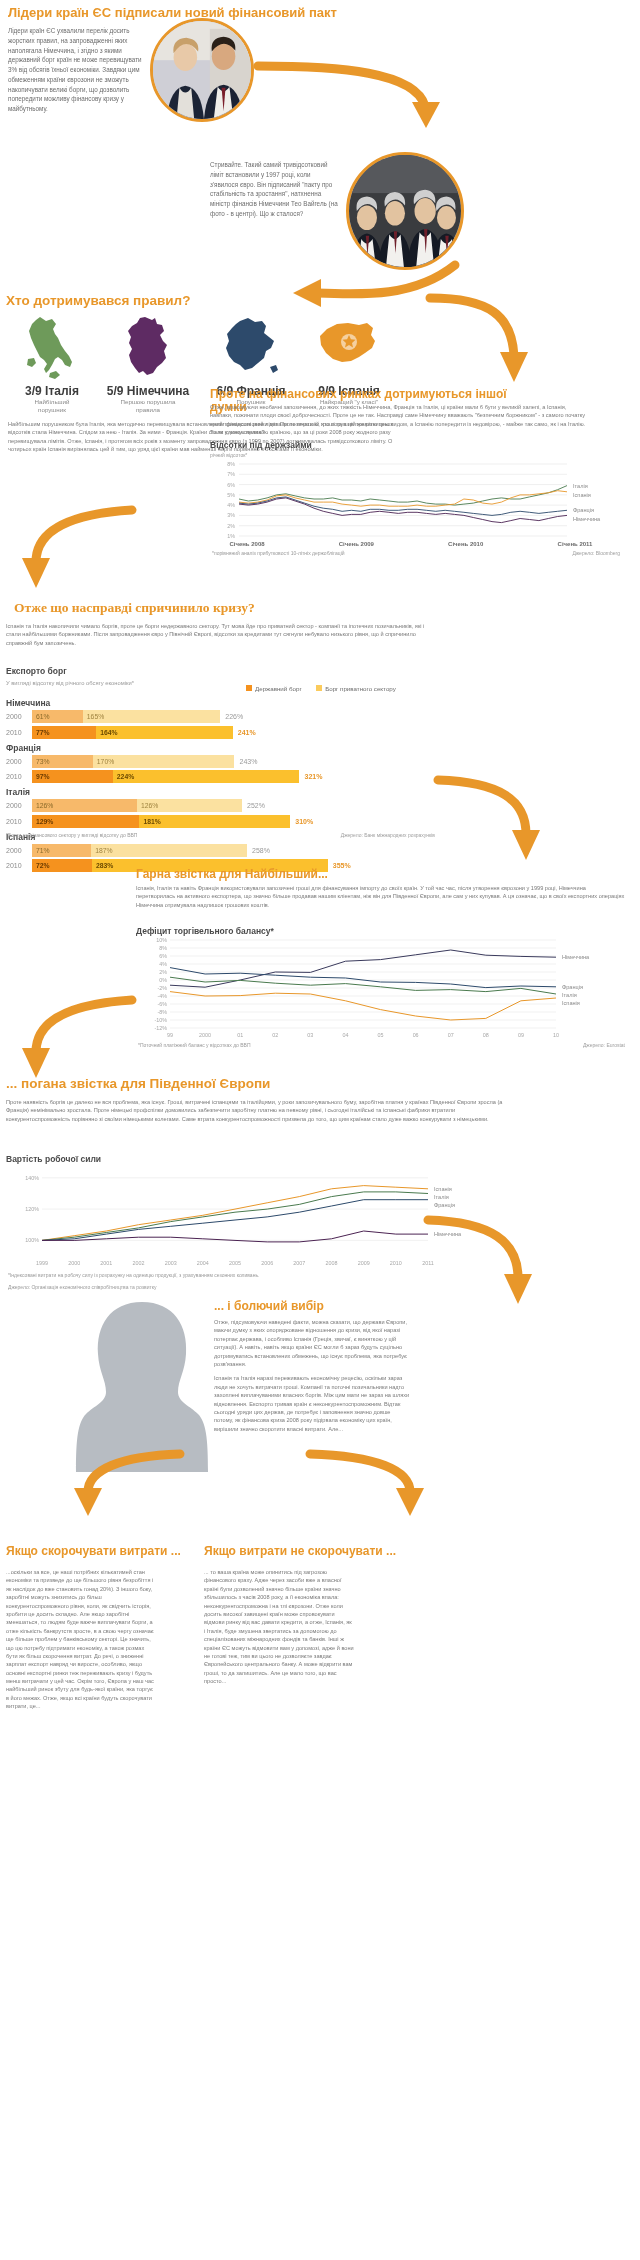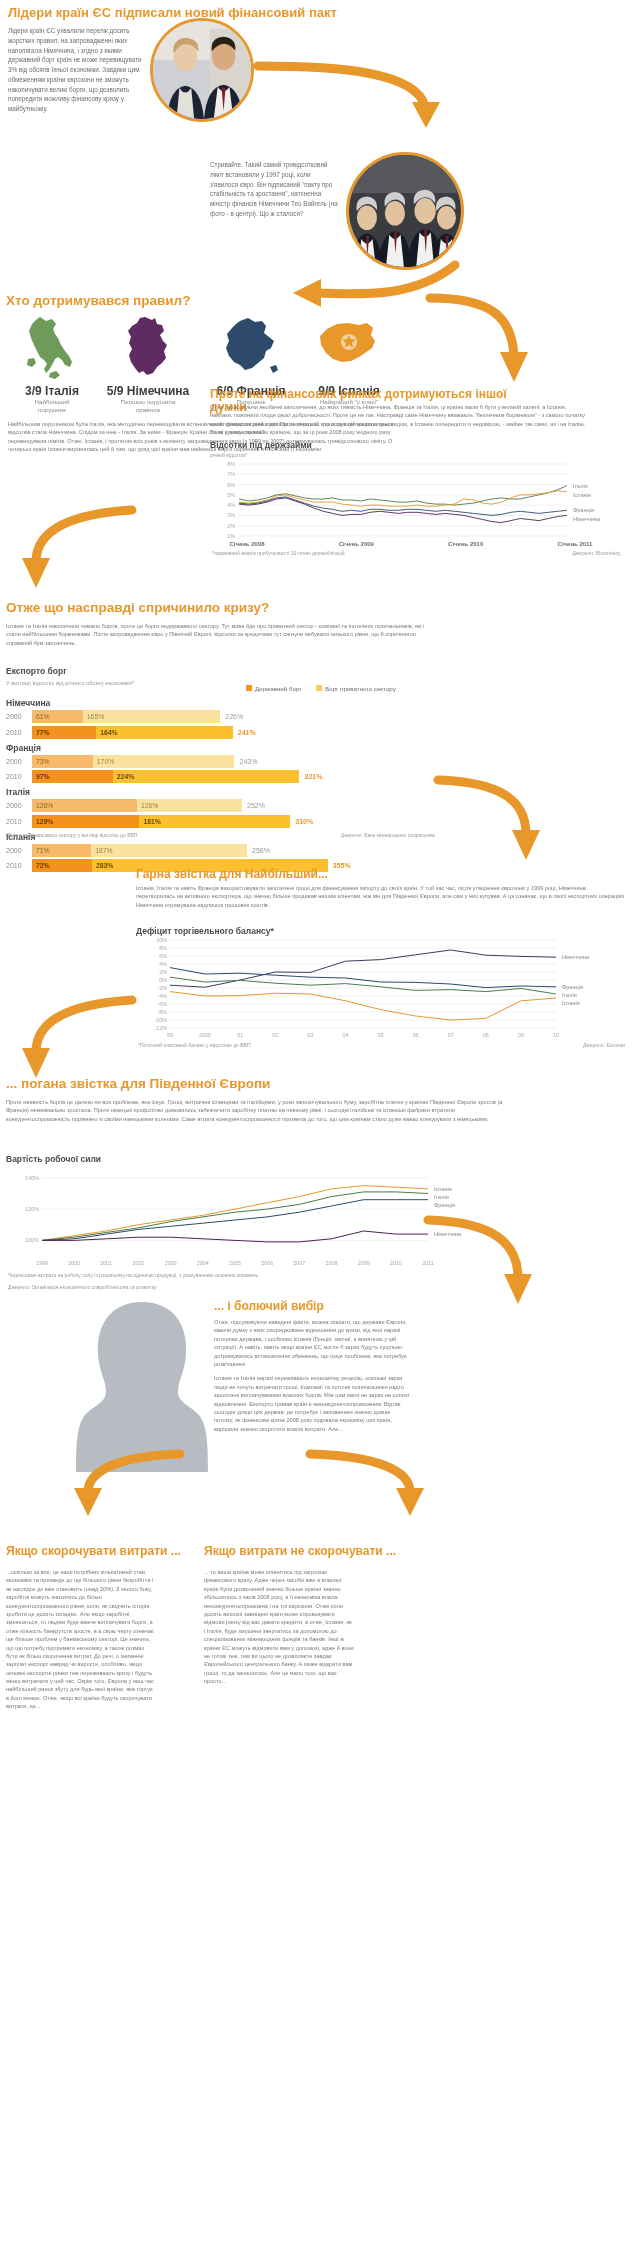--- a/index.html
+++ b/index.html
@@ -266,21 +266,21 @@
   </div>
   <div class="abs" style="top:550px;left:420px;width:200px;">
     <div class="src">Джерело: Bloomberg</div>
   </div>
 
   <svg class="arrow-svg" style="left:14px;top:500px;" width="130" height="105" viewBox="0 0 130 105">
     <path d="M118 10 C 52 14, 22 32, 22 62" stroke="#E8972A" stroke-width="9" fill="none" stroke-linecap="round"></path>
     <polygon points="8,58 36,58 22,88" fill="#E8972A"></polygon>
   </svg>
 
-  <div class="abs" style="top:600px;left:6px;width:430px;">
+  <div class="abs" style="top:600px;left:14px;width:430px;font-family:Liberation Serif, serif;">
     <div class="h-orange h2">Отже що насправді спричинило кризу?</div>
   </div>
   <div class="abs" style="top:622px;left:6px;width:428px;">
     <p class="body-txt-sm">Іспанія та Італія накопичили чимало боргів, проте це борги недержавного сектору. Тут мова йде про приватний сектор - компанії та іпотечних позичальників, які і стали найбільшими боржниками. Після запровадження євро у Північній Європі, відсотки за кредитами тут сягнули небувало низького рівня, що й спричинило справжній бум запозичень.</p>
   </div>
 
   <div class="abs" style="top:666px;left:6px;">
     <div class="sub-head">Експорто борг</div>
   </div>
   <div class="abs" style="top:680px;left:6px;">

